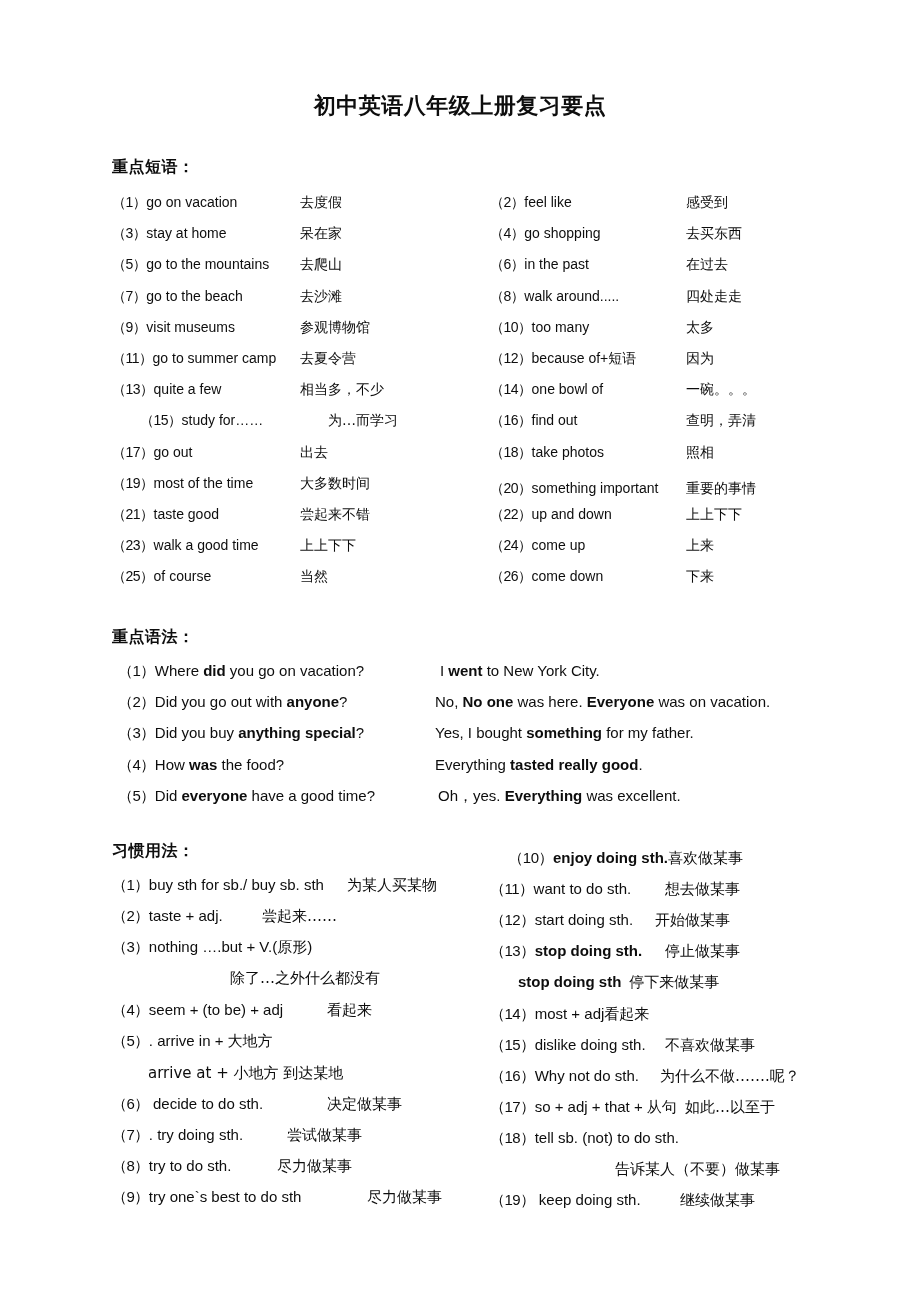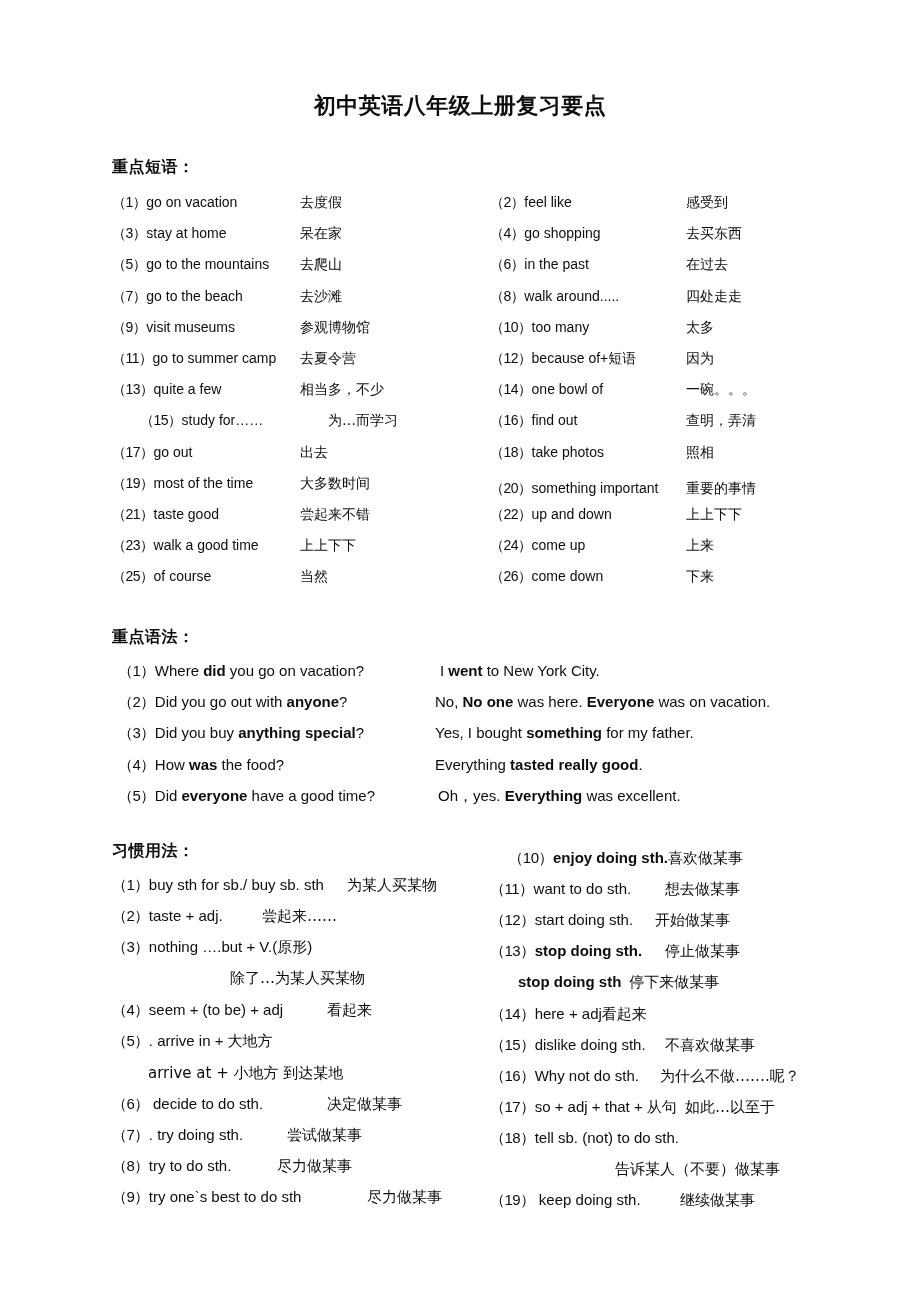--- a/index.html
+++ b/index.html
@@ -167,29 +167,29 @@
   <div id="usage-left">
       <div class="u-row" style="left: 112px; top: 875px;"><span class="term" style="min-width: 235px;"><span class="num">（1）</span><span class="en">buy sth for sb./ buy sb. sth</span></span><span class="trans">为某人买某物</span></div>
       <div class="u-row" style="left: 112px; top: 906px;"><span class="term" style="min-width: 150px;"><span class="num">（2）</span><span class="en">taste + adj.</span></span><span class="trans">尝起来……</span></div>
       <div class="u-row" style="left: 112px; top: 937px;"><span class="term" style="min-width: 260px;"><span class="num">（3）</span><span class="en">nothing ….but + V.(原形)</span></span></div>
       <div class="u-row" style="left: 112px; top: 1000px;"><span class="term" style="min-width: 215px;"><span class="num">（4）</span><span class="en">seem + (to be) + adj</span></span><span class="trans">看起来</span></div>
       <div class="u-row" style="left: 112px; top: 1031px;"><span class="term" style="min-width: 200px;"><span class="num">（5）</span><span class="en">. arrive in +  大地方</span></span></div>
       <div class="u-row" style="left: 112px; top: 1094px;"><span class="term" style="min-width: 215px;"><span class="num">（6）</span><span class="en">  decide to do sth.</span></span><span class="trans">决定做某事</span></div>
       <div class="u-row" style="left: 112px; top: 1125px;"><span class="term" style="min-width: 175px;"><span class="num">（7）</span><span class="en">. try doing sth.</span></span><span class="trans">尝试做某事</span></div>
       <div class="u-row" style="left: 112px; top: 1156px;"><span class="term" style="min-width: 165px;"><span class="num">（8）</span><span class="en">try to do sth.</span></span><span class="trans">尽力做某事</span></div>
       <div class="u-row" style="left: 112px; top: 1187px;"><span class="term" style="min-width: 255px;"><span class="num">（9）</span><span class="en">try one`s best to do sth</span></span><span class="trans">尽力做某事</span></div>
-      <div class="u-sub" style="left: 230px; top: 968px;"><span class="trans">除了…为某人买某物</span></div>
+      <div class="u-sub" style="left: 230px; top: 968px;"><span class="trans">除了…之外什么都没有</span></div>
       <div class="u-sub" style="left: 148px; top: 1063px;"><span class="trans">arrive at +  小地方  到达某地</span></div>
     </div>
   <div id="usage-right">
       <div class="u-row" style="left: 490px; top: 848px;"><span class="term" style="min-width: 178px; text-align: right;"><span class="num">（10）</span><span class="en" style="font-weight: 700;">enjoy doing sth.</span></span><span class="trans">喜欢做某事</span></div>
       <div class="u-row" style="left: 490px; top: 879px;"><span class="term" style="min-width: 175px;"><span class="num">（11）</span><span class="en">want to do sth.</span></span><span class="trans">想去做某事</span></div>
       <div class="u-row" style="left: 490px; top: 910px;"><span class="term" style="min-width: 165px;"><span class="num">（12）</span><span class="en">start doing sth.</span></span><span class="trans">开始做某事</span></div>
       <div class="u-row" style="left: 490px; top: 941px;"><span class="term" style="min-width: 175px;"><span class="num">（13）</span><span class="en" style="font-weight: 700;">stop doing sth.</span></span><span class="trans">停止做某事</span></div>
-      <div class="u-row" style="left: 490px; top: 1004px;"><span class="term" style="min-width: 110px;"><span class="num">（14）</span><span class="en">here + adj</span></span><span class="trans">看起来</span></div>
+      <div class="u-row" style="left: 490px; top: 1004px;"><span class="term" style="min-width: 110px;"><span class="num">（14）</span><span class="en">most + adj</span></span><span class="trans">看起来</span></div>
       <div class="u-row" style="left: 490px; top: 1035px;"><span class="term" style="min-width: 175px;"><span class="num">（15）</span><span class="en">dislike doing sth.</span></span><span class="trans">不喜欢做某事</span></div>
       <div class="u-row" style="left: 490px; top: 1066px;"><span class="term" style="min-width: 170px;"><span class="num">（16）</span><span class="en">Why not do sth.</span></span><span class="trans">为什么不做…….呢？</span></div>
       <div class="u-row" style="left: 490px; top: 1097px;"><span class="term" style="min-width: 195px;"><span class="num">（17）</span><span class="en">so + adj + that +  从句</span></span><span class="trans">如此…以至于</span></div>
       <div class="u-row" style="left: 490px; top: 1128px;"><span class="term" style="min-width: 200px;"><span class="num">（18）</span><span class="en">tell sb. (not) to do sth.</span></span></div>
       <div class="u-row" style="left: 490px; top: 1190px;"><span class="term" style="min-width: 190px;"><span class="num">（19）</span><span class="en">  keep doing sth.</span></span><span class="trans">继续做某事</span></div>
       <div class="u-sub" style="left: 518px; top: 972px;"><span class="en" style="font-weight: 700; margin-right: 8px;">stop doing sth</span><span class="trans">停下来做某事</span></div>
       <div class="u-sub" style="left: 615px; top: 1159px;"><span class="trans">告诉某人（不要）做某事</span></div>
     </div>
 
 </div>

